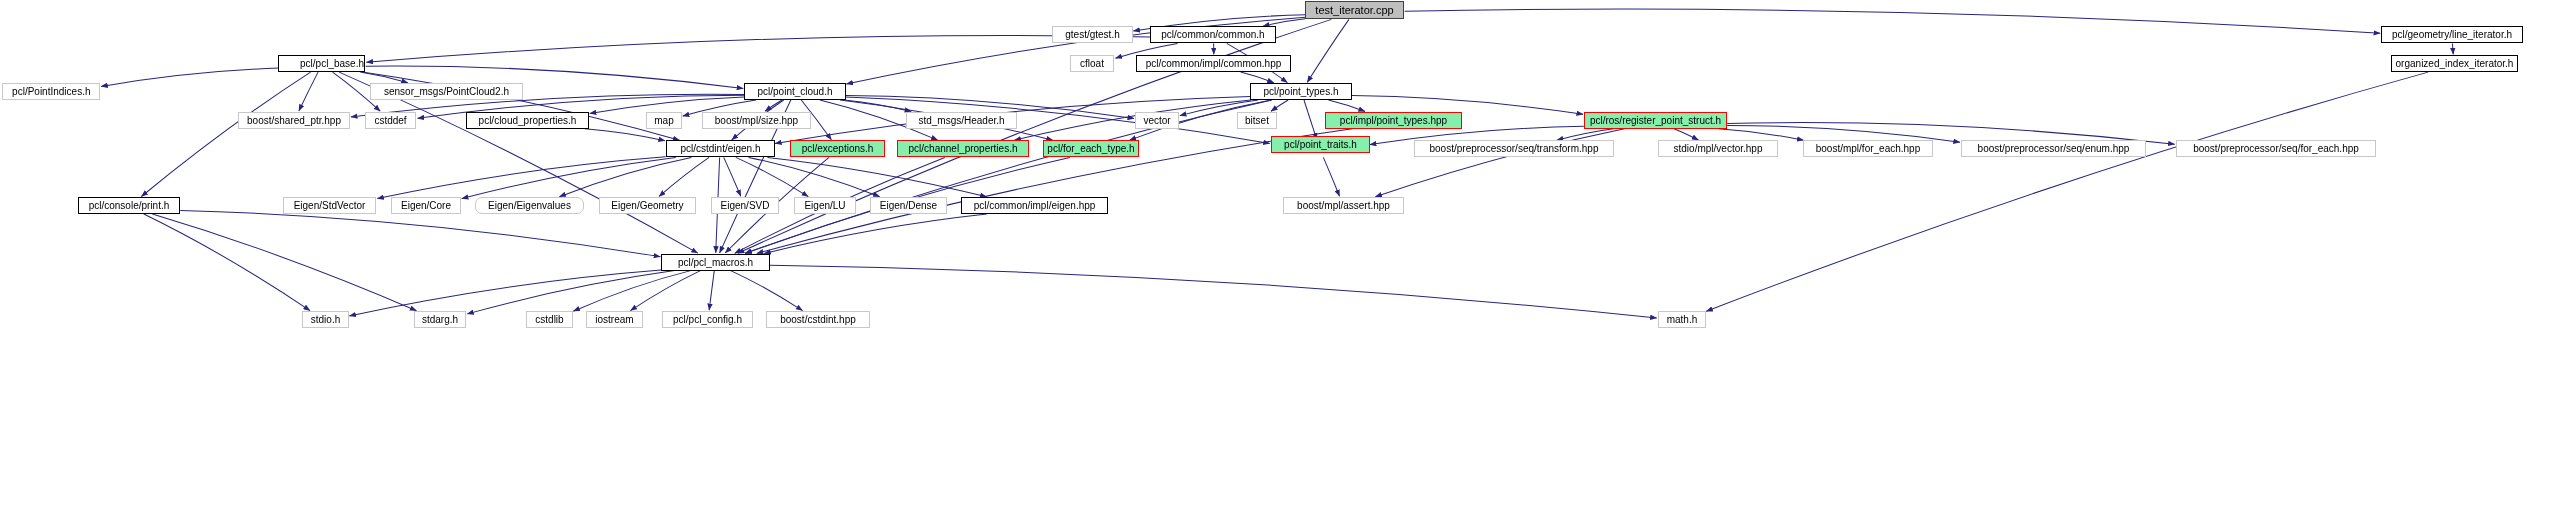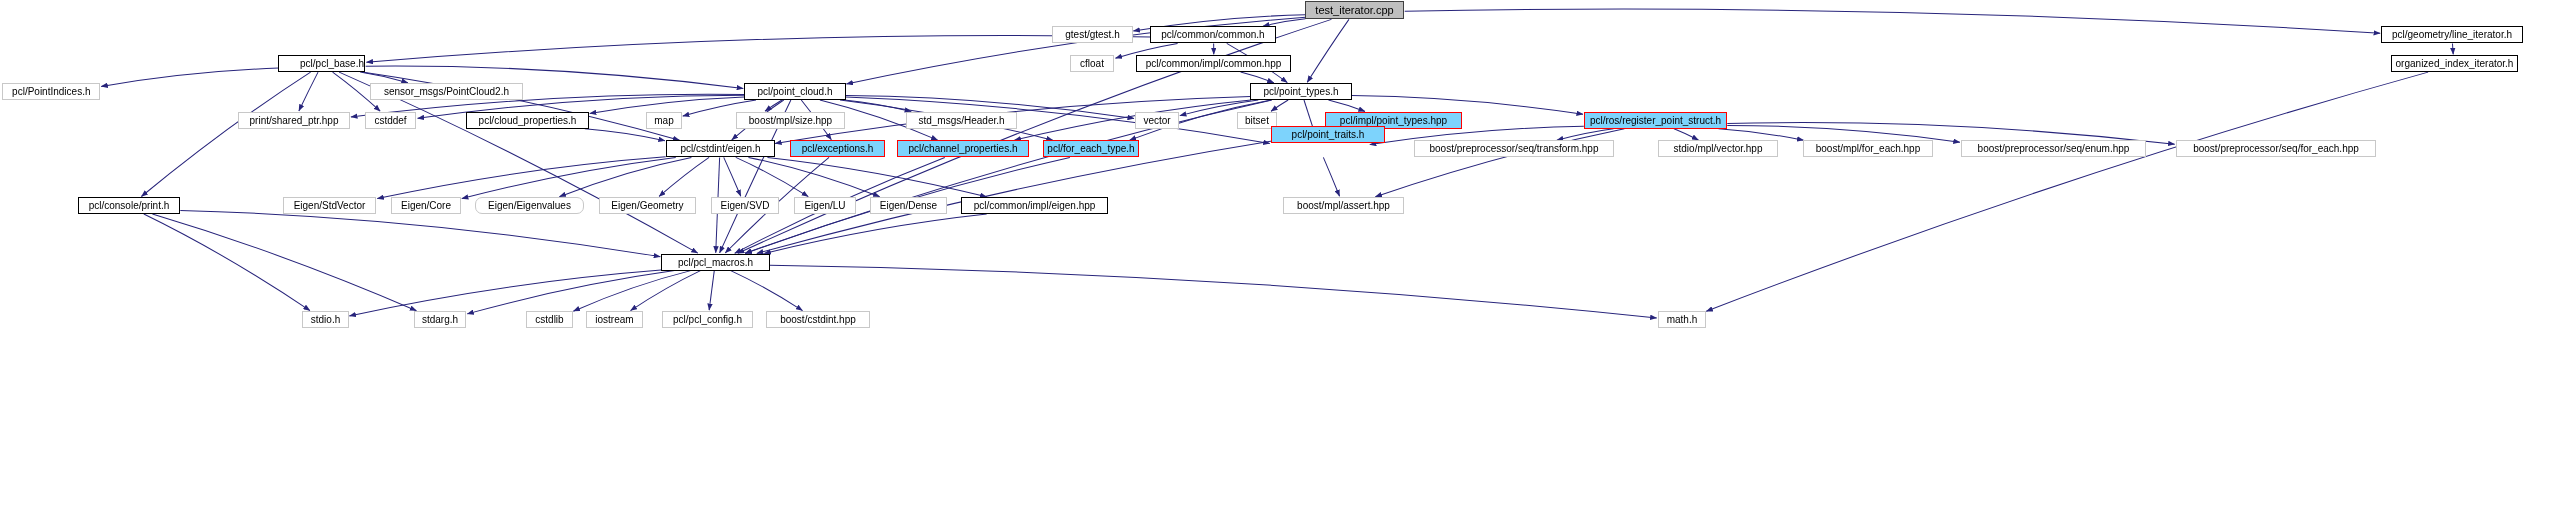--- a/index.html
+++ b/index.html
@@ -31,21 +31,21 @@
     border:0.8px solid #404040;
     font-size:11px;
     height:18.6px;
   }
   .node.kind-internal{
     border:0.8px solid #000000;
     background:#ffffff;
   }
   .node.kind-highlight{
     border:0.8px solid #ff0000;
-    background:#7dd3fc;
+    background:#86efac;
   }
   .node.kind-external{
     border:0.8px solid #c8c8c8;
     background:#ffffff;
   }
 </style>
 </head>
 <body>
 
 <div id="canvas">
@@ -165,32 +165,32 @@
       <div class="node kind-external" style="left: 370px; top: 83px; width: 153px; height: 17px;">
         <span>sensor_msgs/PointCloud2.h</span>
       </div>
       <div class="node kind-internal" style="left: 744px; top: 83px; width: 102px; height: 17px;">
         <span>pcl/point_cloud.h</span>
       </div>
       <div class="node kind-internal" style="left: 1250px; top: 83px; width: 102px; height: 17px; justify-content: center;">
         <span>pcl/point_types.h</span>
       </div>
       <div class="node kind-external" style="left: 238px; top: 112px; width: 112px; height: 17px;">
-        <span>print/shared_ptr.hpp</span>
+        <span>boost/shared_ptr.hpp</span>
       </div>
       <div class="node kind-external" style="left: 365px; top: 112px; width: 51px; height: 17px;">
         <span>cstddef</span>
       </div>
       <div class="node kind-internal" style="left: 466px; top: 112px; width: 123px; height: 17px;">
         <span>pcl/cloud_properties.h</span>
       </div>
       <div class="node kind-external" style="left: 646px; top: 112px; width: 36px; height: 17px;">
         <span>map</span>
       </div>
-      <div class="node kind-external" style="left: 736px; top: 112px; width: 109px; height: 17px;">
+      <div class="node kind-external" style="left: 702px; top: 112px; width: 109px; height: 17px;">
         <span>boost/mpl/size.hpp</span>
       </div>
       <div class="node kind-external" style="left: 906px; top: 112px; width: 111px; height: 17px;">
         <span>std_msgs/Header.h</span>
       </div>
       <div class="node kind-external" style="left: 1135px; top: 112px; width: 44px; height: 17px;">
         <span>vector</span>
       </div>
       <div class="node kind-external" style="left: 1237px; top: 112px; width: 40px; height: 17px;">
         <span>bitset</span>
@@ -206,21 +206,21 @@
       </div>
       <div class="node kind-highlight" style="left: 790px; top: 140px; width: 95px; height: 17px;">
         <span>pcl/exceptions.h</span>
       </div>
       <div class="node kind-highlight" style="left: 897px; top: 140px; width: 132px; height: 17px;">
         <span>pcl/channel_properties.h</span>
       </div>
       <div class="node kind-highlight" style="left: 1043px; top: 140px; width: 96px; height: 17px;">
         <span>pcl/for_each_type.h</span>
       </div>
-      <div class="node kind-highlight" style="left: 1271px; top: 126px; width: 114px; height: 17px;">
+      <div class="node kind-highlight" style="left: 1271px; top: 136px; width: 99px; height: 17px;">
         <span>pcl/point_traits.h</span>
       </div>
       <div class="node kind-external" style="left: 1414px; top: 140px; width: 200px; height: 17px;">
         <span>boost/preprocessor/seq/transform.hpp</span>
       </div>
       <div class="node kind-external" style="left: 1658px; top: 140px; width: 120px; height: 17px;">
         <span>stdio/mpl/vector.hpp</span>
       </div>
       <div class="node kind-external" style="left: 1803px; top: 140px; width: 130px; height: 17px;">
         <span>boost/mpl/for_each.hpp</span>

